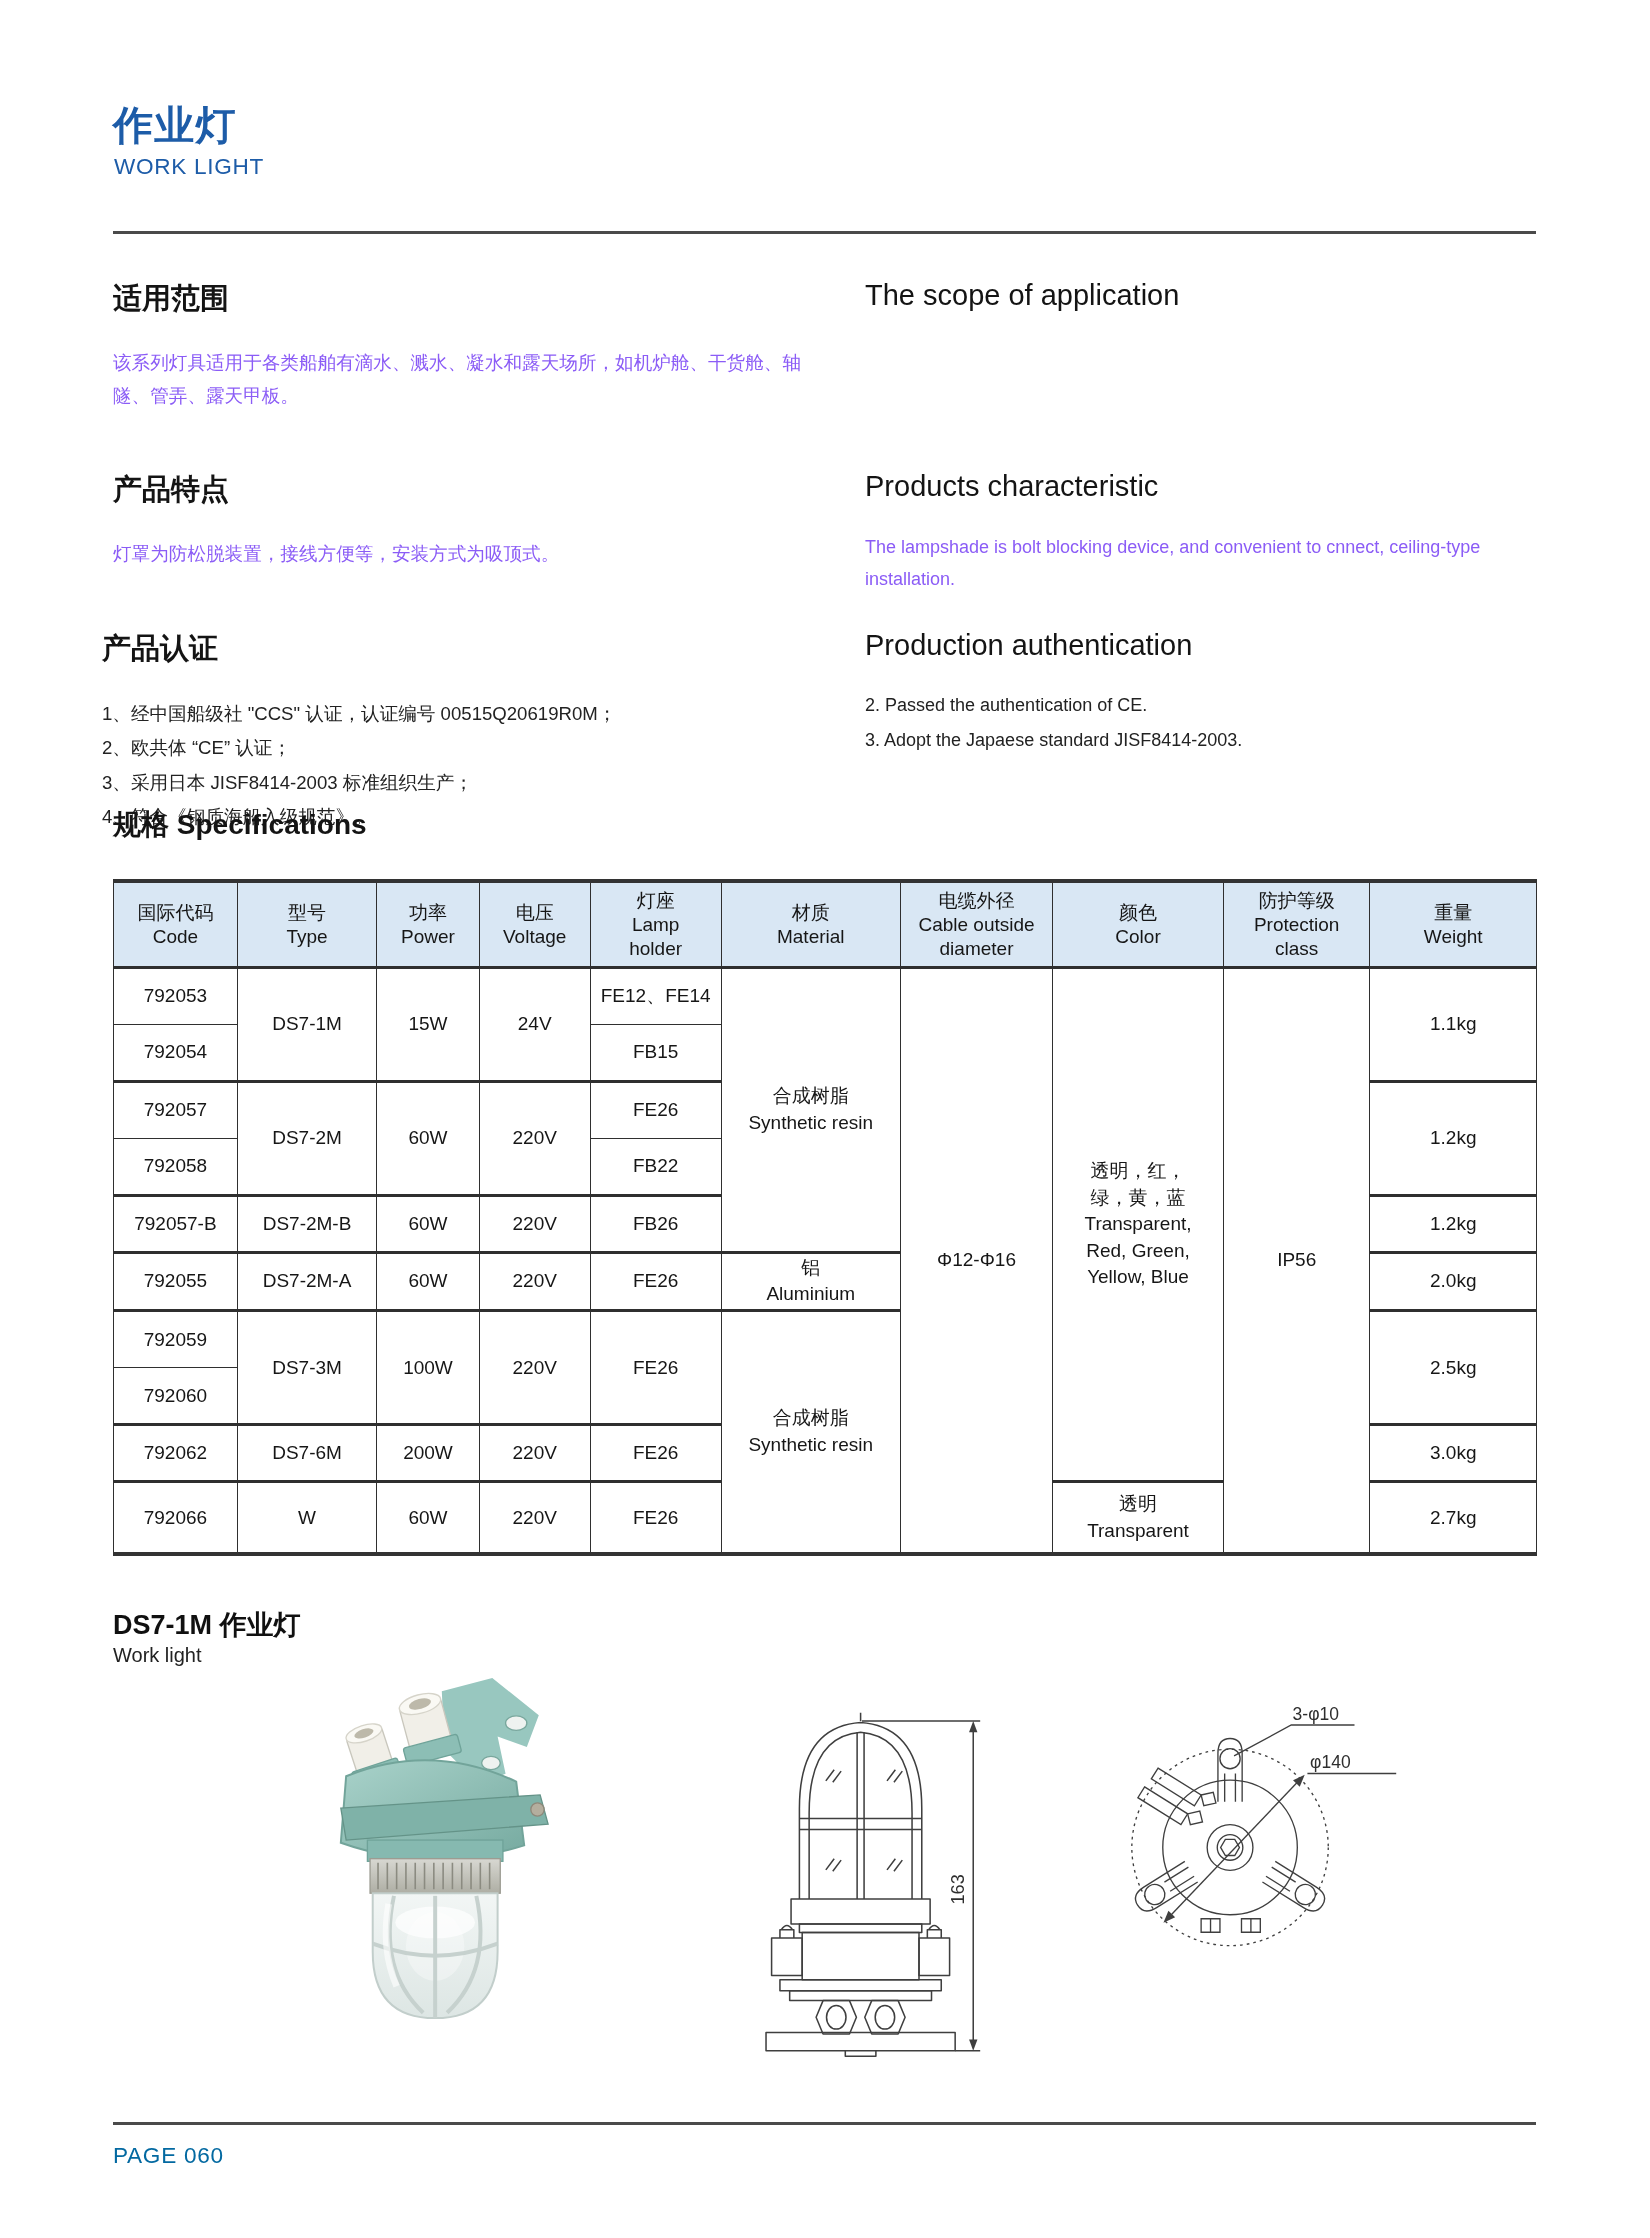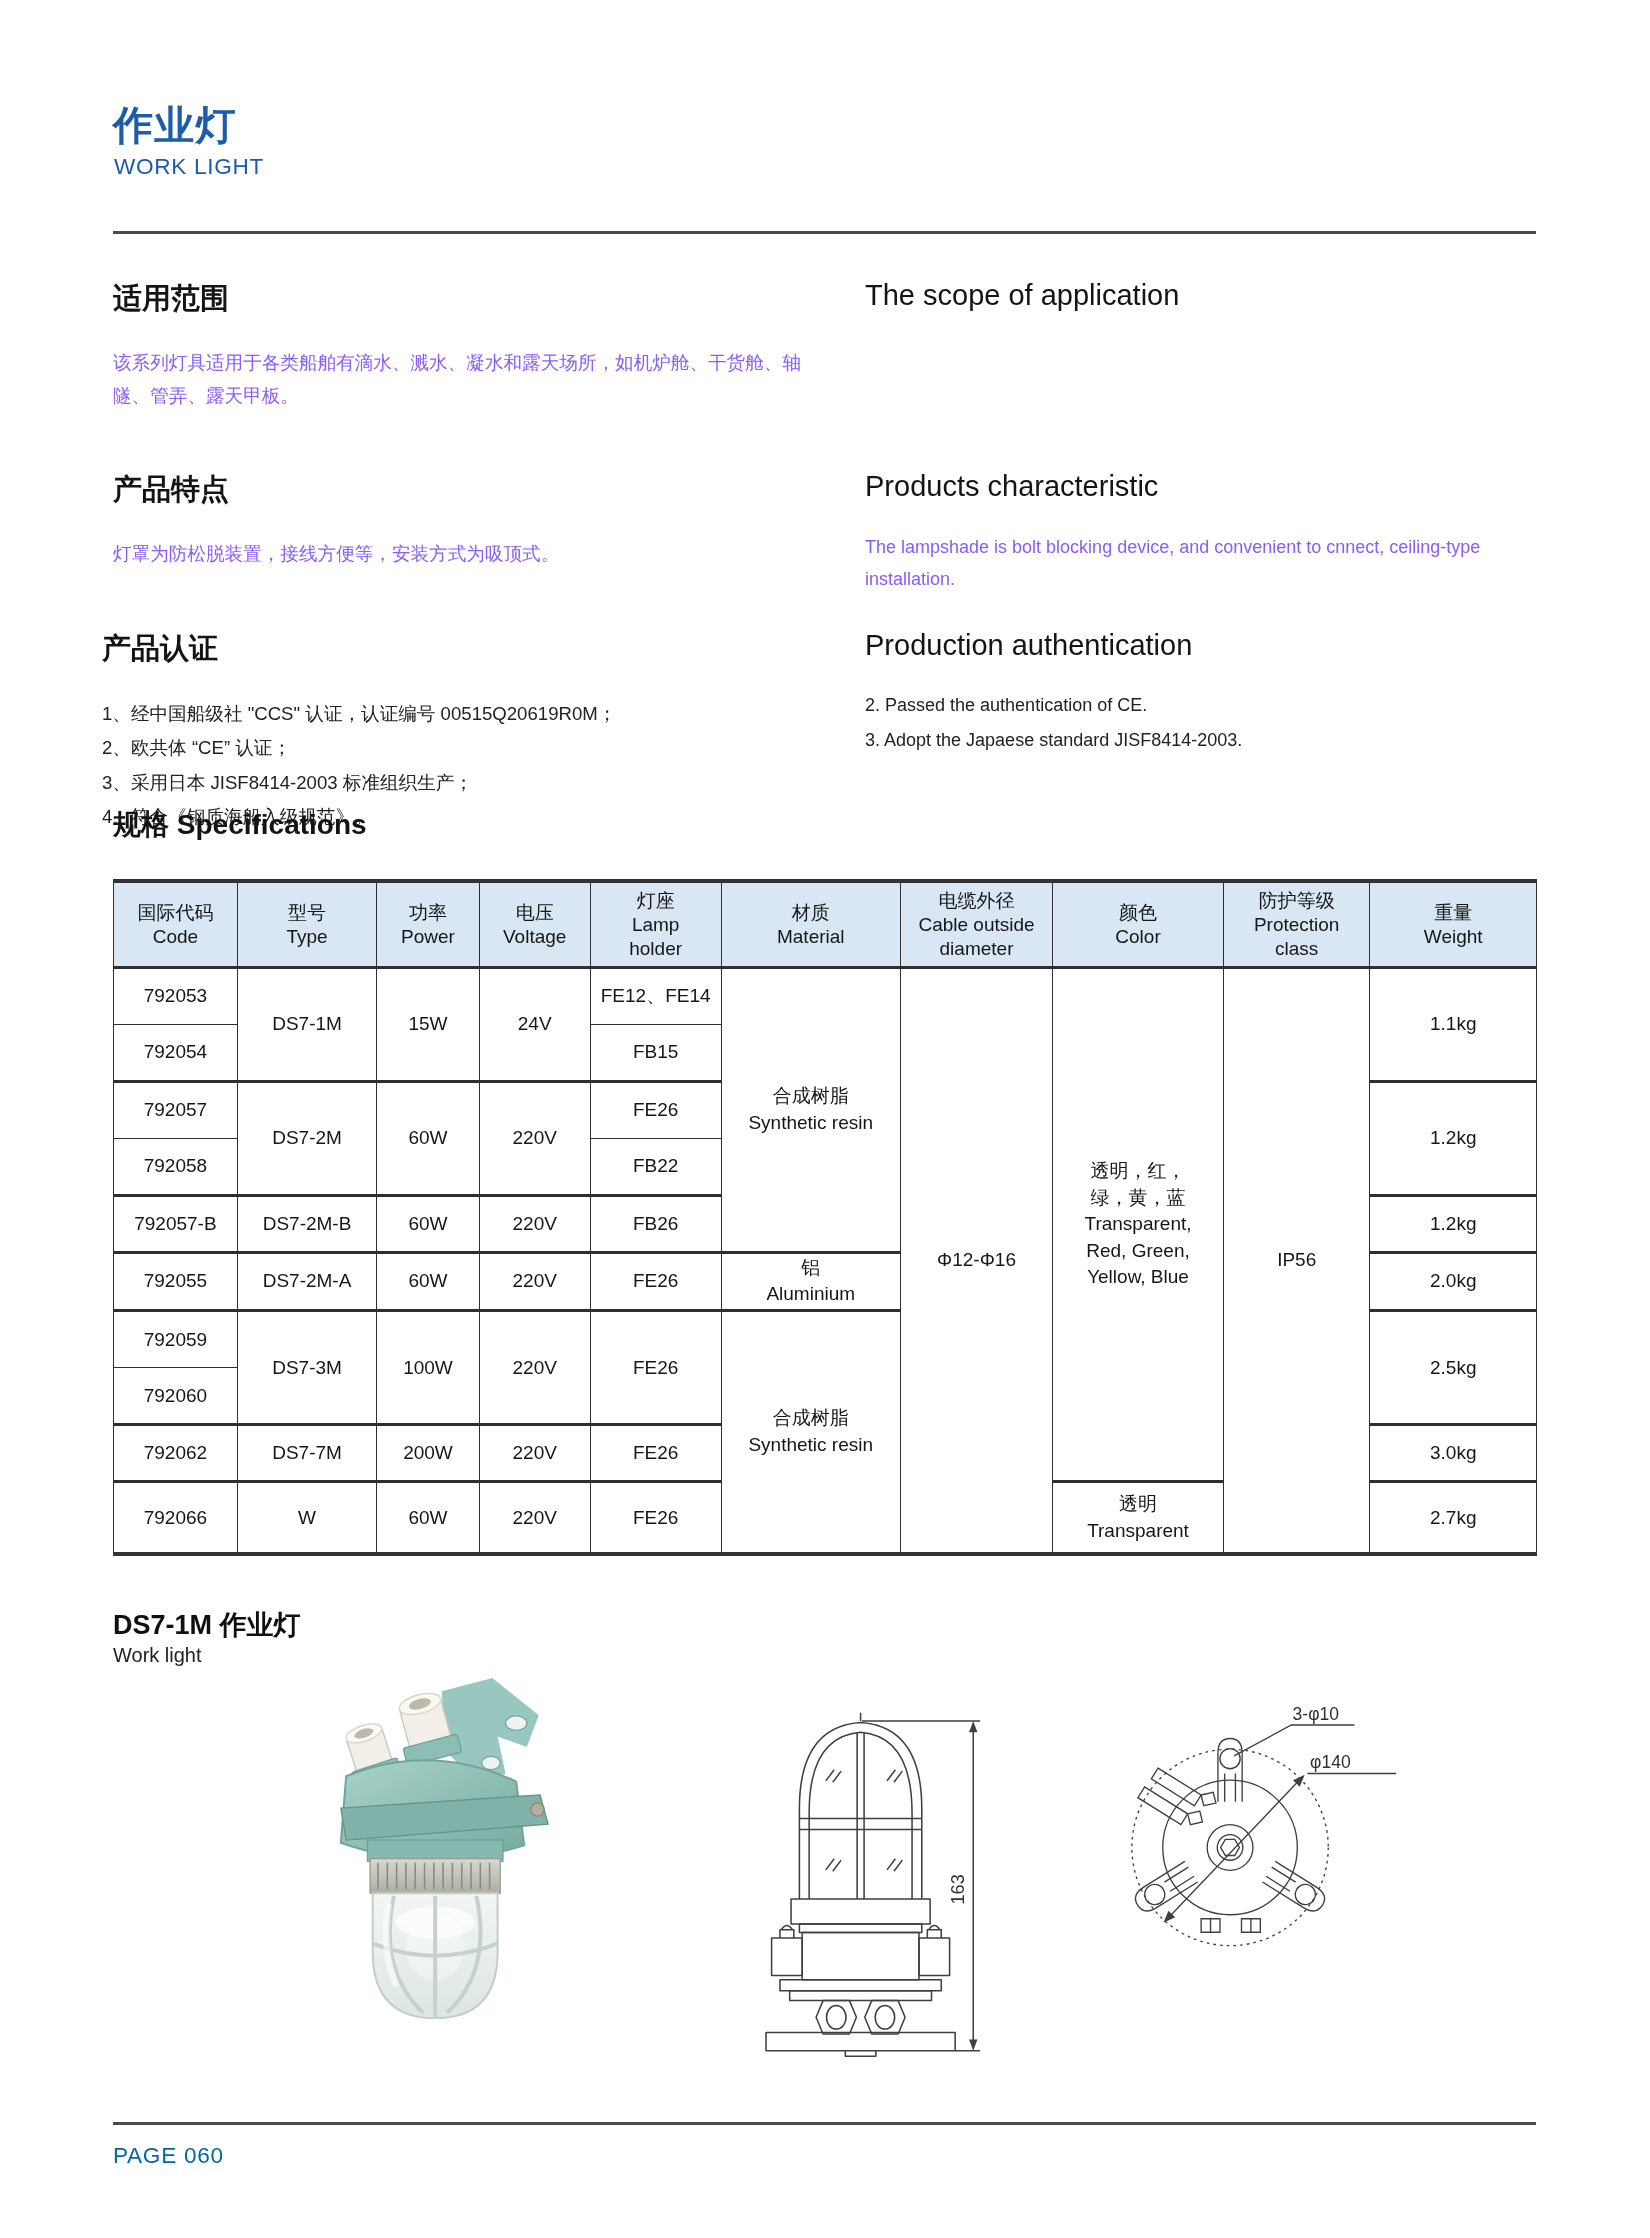--- a/index.html
+++ b/index.html
@@ -219,21 +219,21 @@
       <td rowspan="2">FE26</td>
       <td rowspan="4" class="ml">合成树脂
 Synthetic resin</td>
       <td rowspan="2">2.5kg</td>
     </tr>
     <tr>
       <td>792060</td>
     </tr>
     <tr class="g">
       <td>792062</td>
-      <td>DS7-7M</td>
+      <td>DS7-6M</td>
       <td>200W</td>
       <td>220V</td>
       <td>FE26</td>
       <td>3.0kg</td>
     </tr>
     <tr class="g tall">
       <td>792066</td>
       <td>W</td>
       <td>60W</td>
       <td>220V</td>

